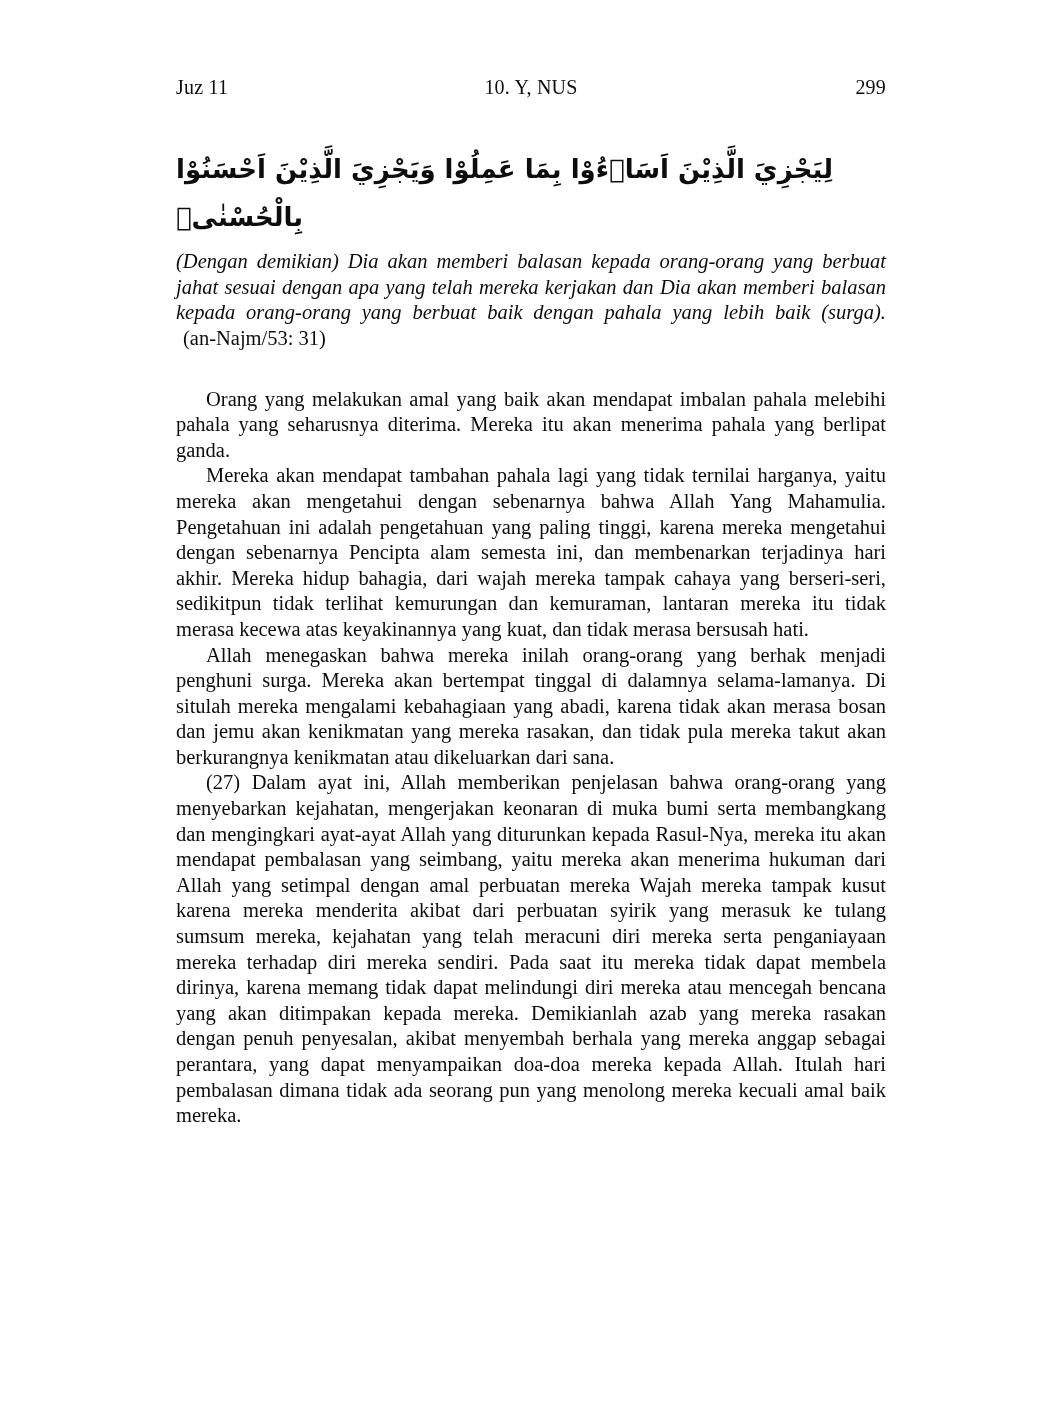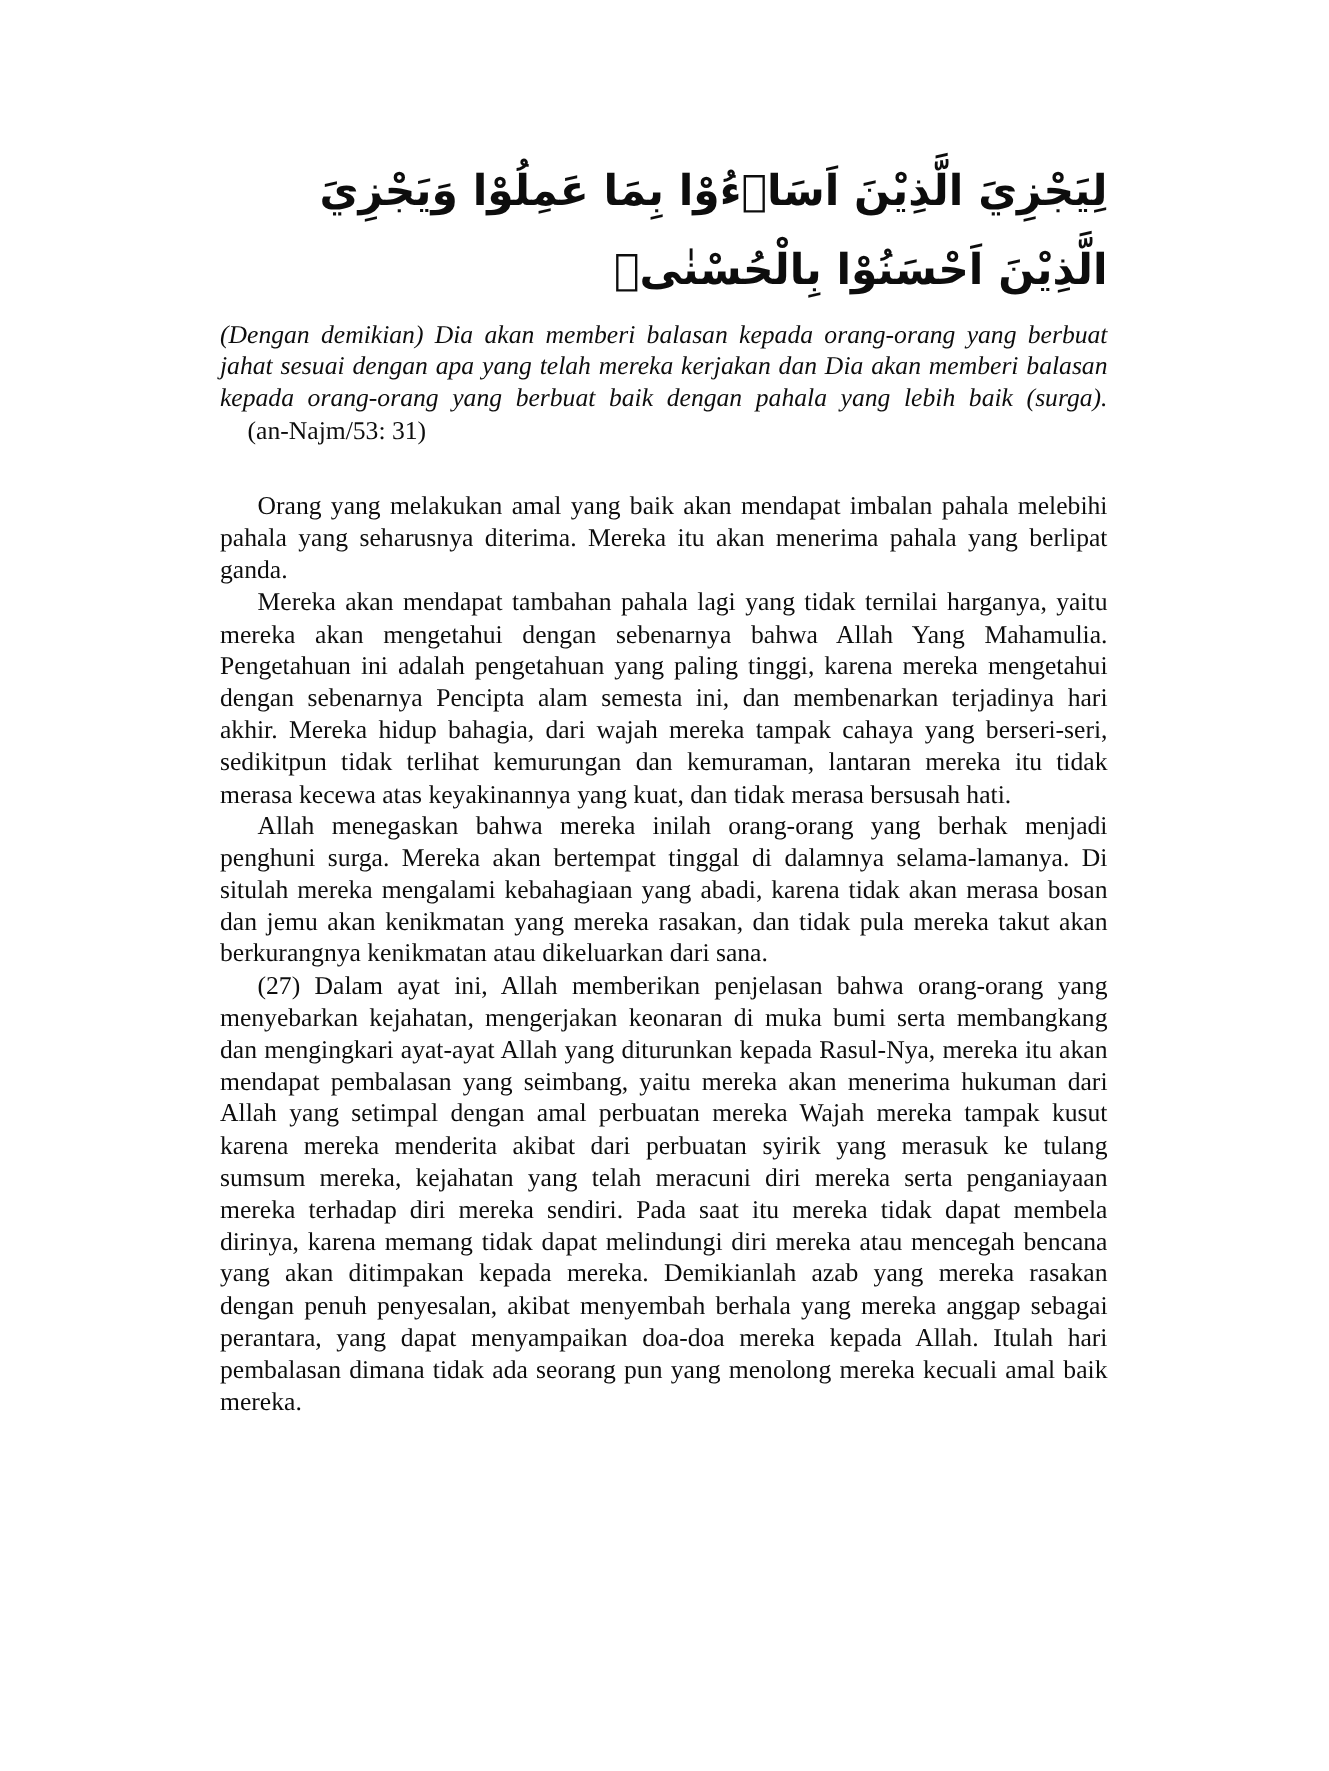--- a/index.html
+++ b/index.html
@@ -30,42 +30,47 @@
   .body {
     margin-top: 46px;
     font-size: 20.5px;
     line-height: 25.6px;
     text-align: justify;
   }
   p.para { text-align: justify; }
   p.indent { text-indent: 30px; }
   .arabic {
     direction: rtl;
-    text-align: right;
+    text-align: left;
     font-family: "DejaVu Sans", sans-serif;
     font-weight: 700;
-    font-size: 34px;
+    font-size: 26px;
     line-height: 1.85;
     margin: 12px 0 8px 0;
     letter-spacing: 0;
   }
   .translation em { }
   .translation .ref {
     font-style: normal;
-    margin-left: 22px;
+    margin-left: 7px;
     white-space: nowrap;
   }
   .gap-before { margin-top: 35px; }
 </style>
 </head>
 <body>
 
 <div class="page">
   <div class="inner">
 
+    <div class="header">
+      <span class="left">Juz 11</span>
+      <span class="center">10. Y, NUS</span>
+      <span class="right">299</span>
+    </div>
 
     <div class="body">
 
 
       <div class="arabic">لِيَجْزِيَ الَّذِيْنَ اَسَاۤءُوْا بِمَا عَمِلُوْا وَيَجْزِيَ الَّذِيْنَ اَحْسَنُوْا بِالْحُسْنٰىۚ</div>
 
       <p class="para translation"><em>(Dengan demikian) Dia akan memberi balasan kepada orang-orang yang berbuat jahat sesuai dengan apa yang telah mereka kerjakan dan Dia akan memberi balasan kepada orang-orang yang berbuat baik dengan pahala yang lebih baik (surga).</em> <span class="ref">(an-Najm/53: 31)</span></p>
 
       <p class="para indent gap-before">Orang yang melakukan amal yang baik akan mendapat imbalan pahala melebihi pahala yang seharusnya diterima. Mereka itu akan menerima pahala yang berlipat ganda.</p>
 

